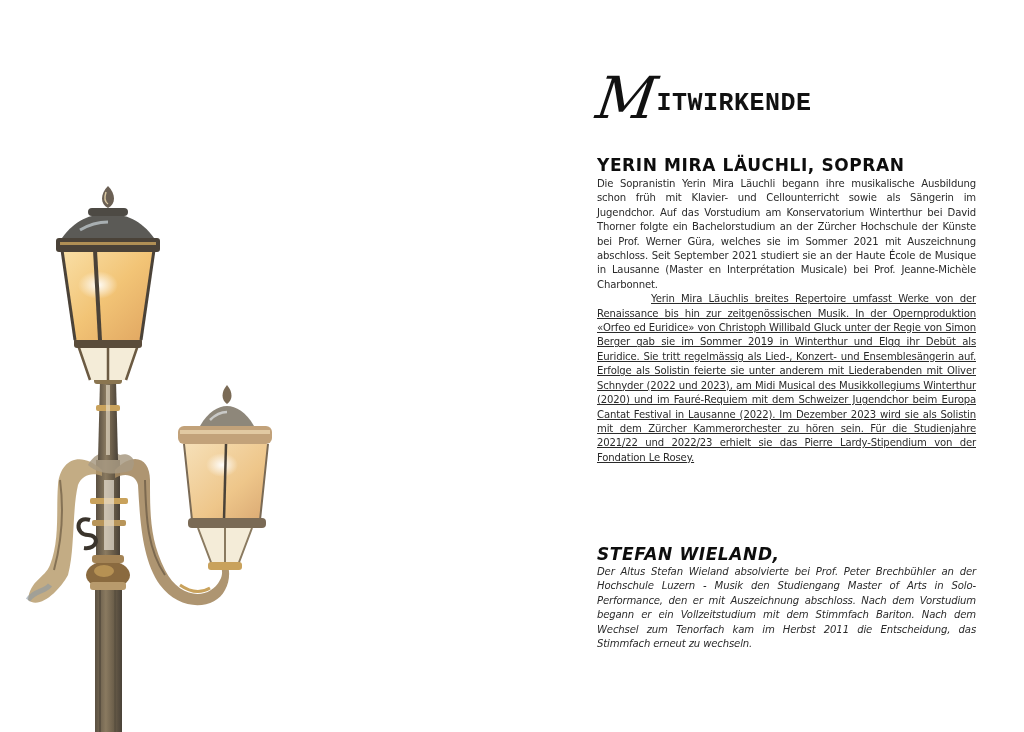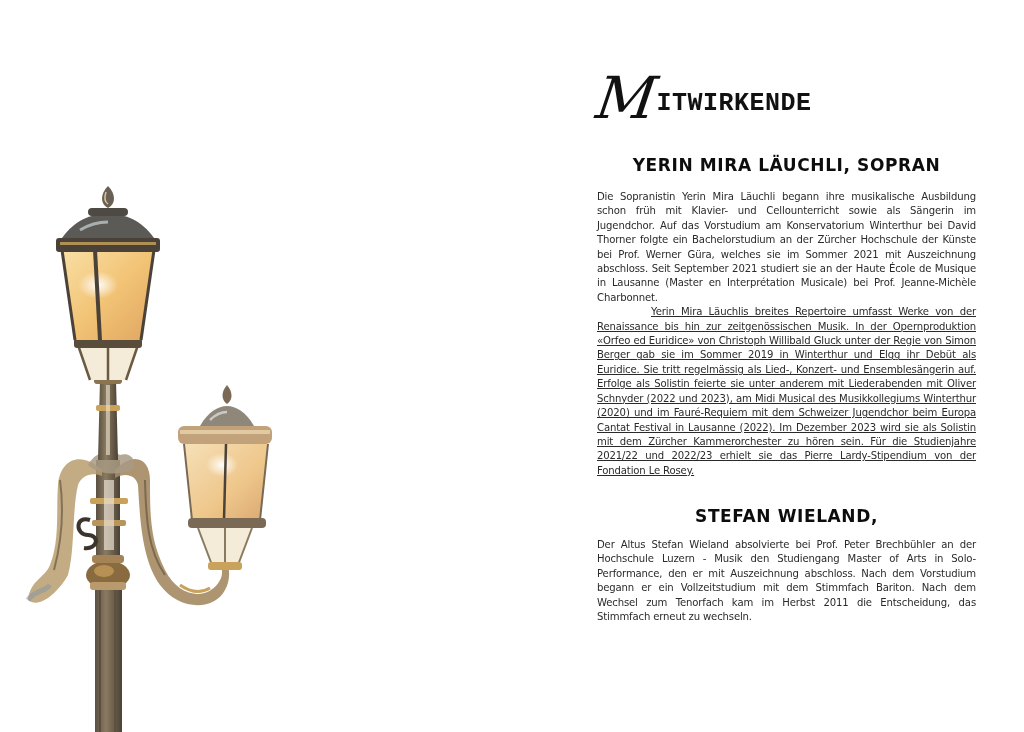--- a/index.html
+++ b/index.html
@@ -73,21 +73,20 @@
     .text-column {
       position: absolute;
       left: 85px;
       width: 379px;
     }
     .performer-name {
       font-family: "DejaVu Sans", sans-serif;
       font-weight: bold;
       font-size: 17px;
       line-height: 20px;
-      text-align: center;
       letter-spacing: 0.6px;
       color: #0d0d0d;
       margin: 0;
       text-transform: uppercase;
     }
     .bio {
       font-family: "DejaVu Sans", sans-serif;
       font-size: 10.1px;
       line-height: 14.4px;
       text-align: justify;
@@ -97,23 +96,23 @@
       letter-spacing: -0.15px;
     }
     .bio p {
       margin: 0;
     }
     .bio p.indent {
       text-indent: 54px;
       text-decoration: underline;
     }
     .perf-1 { top: 155px; }
-    .perf-1 .bio { margin-top: 15px; }
-    .perf-2 { top: 506px; }
-    .perf-2 .bio { margin-top: 12px; }
+    .perf-1 .bio { margin-top: 2px; }
+    .perf-2 { top: 544px; font-style: italic; }
+    .perf-2 .bio { margin-top: 1px; }
   </style>
 </head>
 <body>
 
 <div class="spread">
 
   <div class="left-page">
     <svg class="lamp-illustration" viewBox="0 0 270 552" xmlns="http://www.w3.org/2000/svg">
       <defs>
         <linearGradient id="glassA" x1="0" y1="0" x2="1" y2="1">

